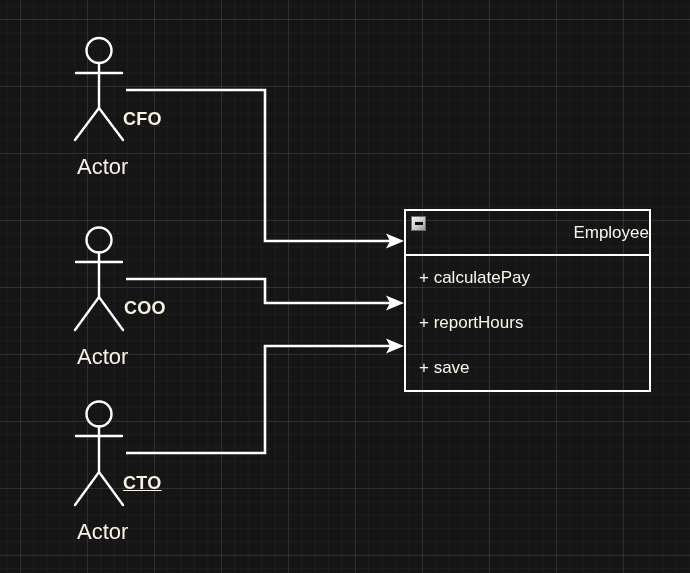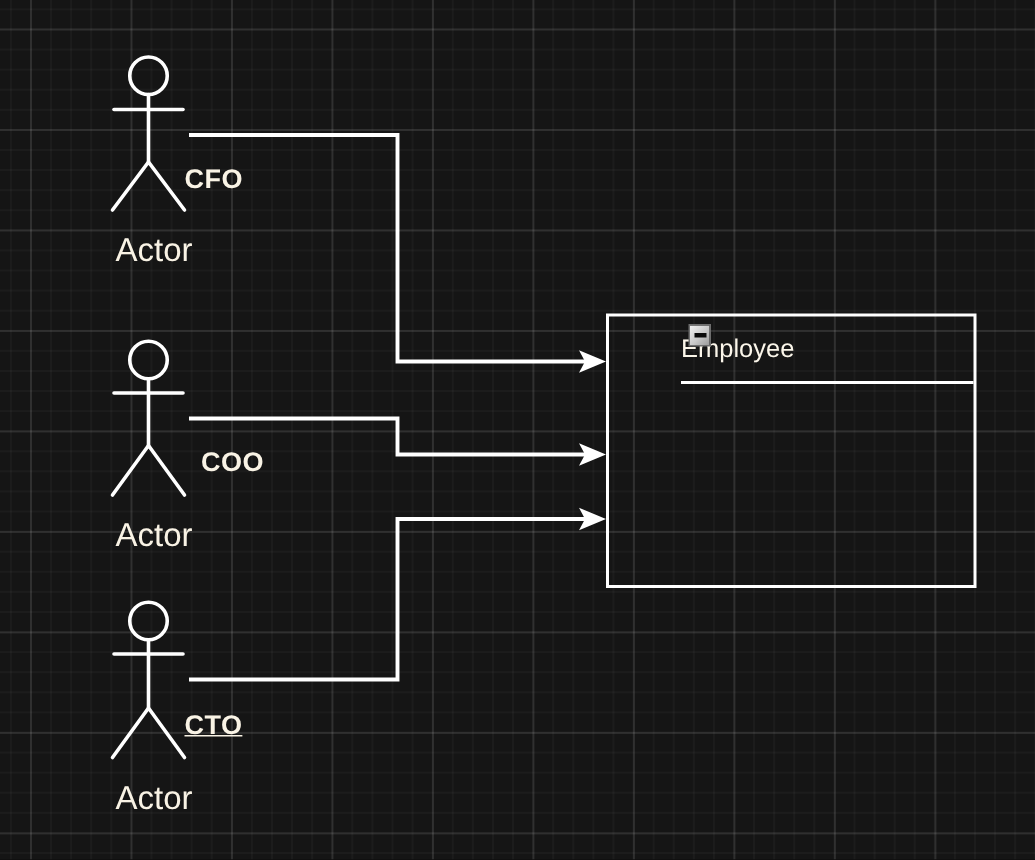--- a/index.html
+++ b/index.html
@@ -71,23 +71,22 @@
     background: transparent;
     display: flex;
     flex-direction: column;
   }
   .class-header {
     position: relative;
     height: 43px;
     border-bottom: 2px solid #ffffff;
     display: flex;
     align-items: center;
-    justify-content: flex-start;
+    justify-content: flex-end;
     flex: 0 0 auto;
-    margin-left: 48px;
   }
   .class-title {
     color: #fbf6ea;
     font-size: 17px;
     font-weight: 400;
   }
   .collapse-button {
     position: absolute;
     left: 5px;
     top: 5px;
@@ -161,28 +160,33 @@
 
     <g>
       <path class="connector-stroke" d="M126 453 L265 453 L265 346 L390 346"></path>
       <polygon class="arrowhead" points="404,346 386,338.5 390,346 386,353.5"></polygon>
     </g>
   </svg>
 
   <div class="label actor-name" style="left:123px; top:109px;">CFO</div>
   <div class="label actor-type" style="left:77px;  top:157px;">Actor</div>
 
-  <div class="label actor-name" style="left:134px; top:298px;">COO</div>
+  <div class="label actor-name" style="left:124px; top:298px;">COO</div>
   <div class="label actor-type" style="left:77px;  top:347px;">Actor</div>
 
   <div class="label actor-name" style="left:123px; top:473px;text-decoration:underline;">CTO</div>
   <div class="label actor-type" style="left:77px;  top:522px;">Actor</div>
 
   <div class="class-box">
     <div class="class-header">
       <div class="collapse-button">
         <div class="minus-bar"></div>
       </div>
       <span class="class-title">Employee</span>
     </div>
+    <div class="class-methods">
+      <div class="method-row">+ calculatePay</div>
+      <div class="method-row">+ reportHours</div>
+      <div class="method-row">+ save</div>
+    </div>
   </div>
 
 </div>
 
 </body></html>

